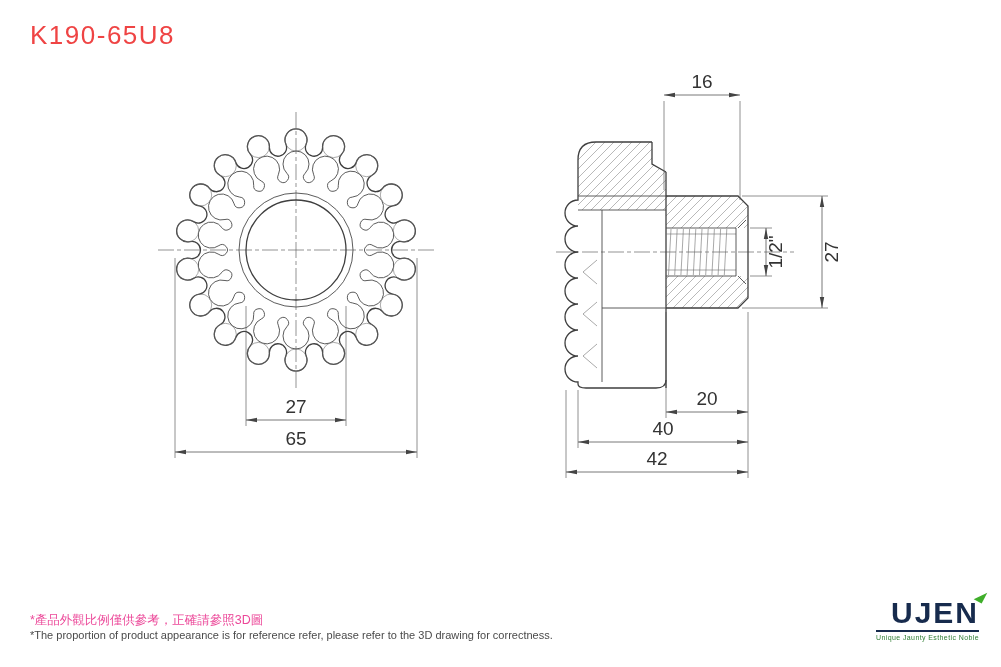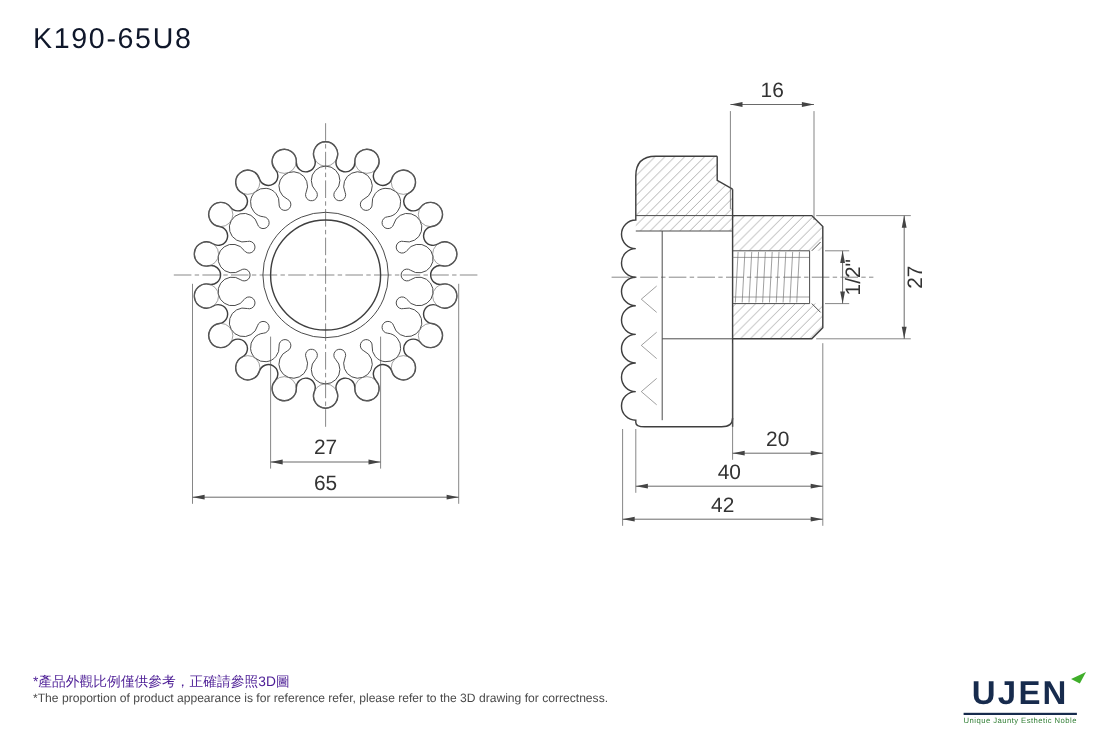--- a/index.html
+++ b/index.html
@@ -1,22 +1,22 @@
 <!DOCTYPE html>
 <html><head>
 <meta charset="utf-8">
 <style>
   html,body{margin:0;padding:0;background:#ffffff;}
   body{width:1001px;height:667px;overflow:hidden;font-family:"Liberation Sans",sans-serif;}
   .page{position:relative;width:1001px;height:667px;background:#fff;}
   svg{position:absolute;left:0;top:0;}
-  .title{position:absolute;left:30px;top:20px;font-size:26px;letter-spacing:1.5px;color:#0f172a;}
-  .note-zh{position:absolute;left:30px;top:612px;font-size:12.5px;color:#4c1d95;}
+  .title{position:absolute;left:30px;top:20px;font-size:26px;letter-spacing:1.5px;color:#ef4444;}
+  .note-zh{position:absolute;left:30px;top:612px;font-size:12.5px;color:#ec4899;}
   .note-en{position:absolute;left:30px;top:629px;font-size:11px;color:#4a4a4a;}
-  .logo{position:absolute;right:22px;top:616px;text-align:center;}
+  .logo{position:absolute;right:22px;top:598px;text-align:right;}
   .logo-name{font-weight:bold;font-size:30px;line-height:30px;color:#172b4d;letter-spacing:2px;position:relative;}
   .logo-leaf{position:absolute;right:-6px;top:-8px;width:0;height:0;border-left:9px solid transparent;border-bottom:12px solid #3fae2a;transform:rotate(28deg);}
   .logo-tagline{font-size:7px;color:#2e7d32;letter-spacing:0.4px;border-top:2px solid #172b4d;margin-top:2px;padding-top:2px;}
   
   .outline{fill:none;stroke:#3f3f3f;stroke-width:1.3;}
   .thin{fill:none;stroke:#4a4a4a;stroke-width:0.9;}
   .faint{fill:none;stroke:#6e6e6e;stroke-width:0.6;}
   .center{fill:none;stroke:#666;stroke-width:0.7;stroke-dasharray:16 3 4 3;}
   .dim{stroke:#555;stroke-width:0.8;fill:none;}
   .ext{stroke:#555;stroke-width:0.65;fill:none;}

